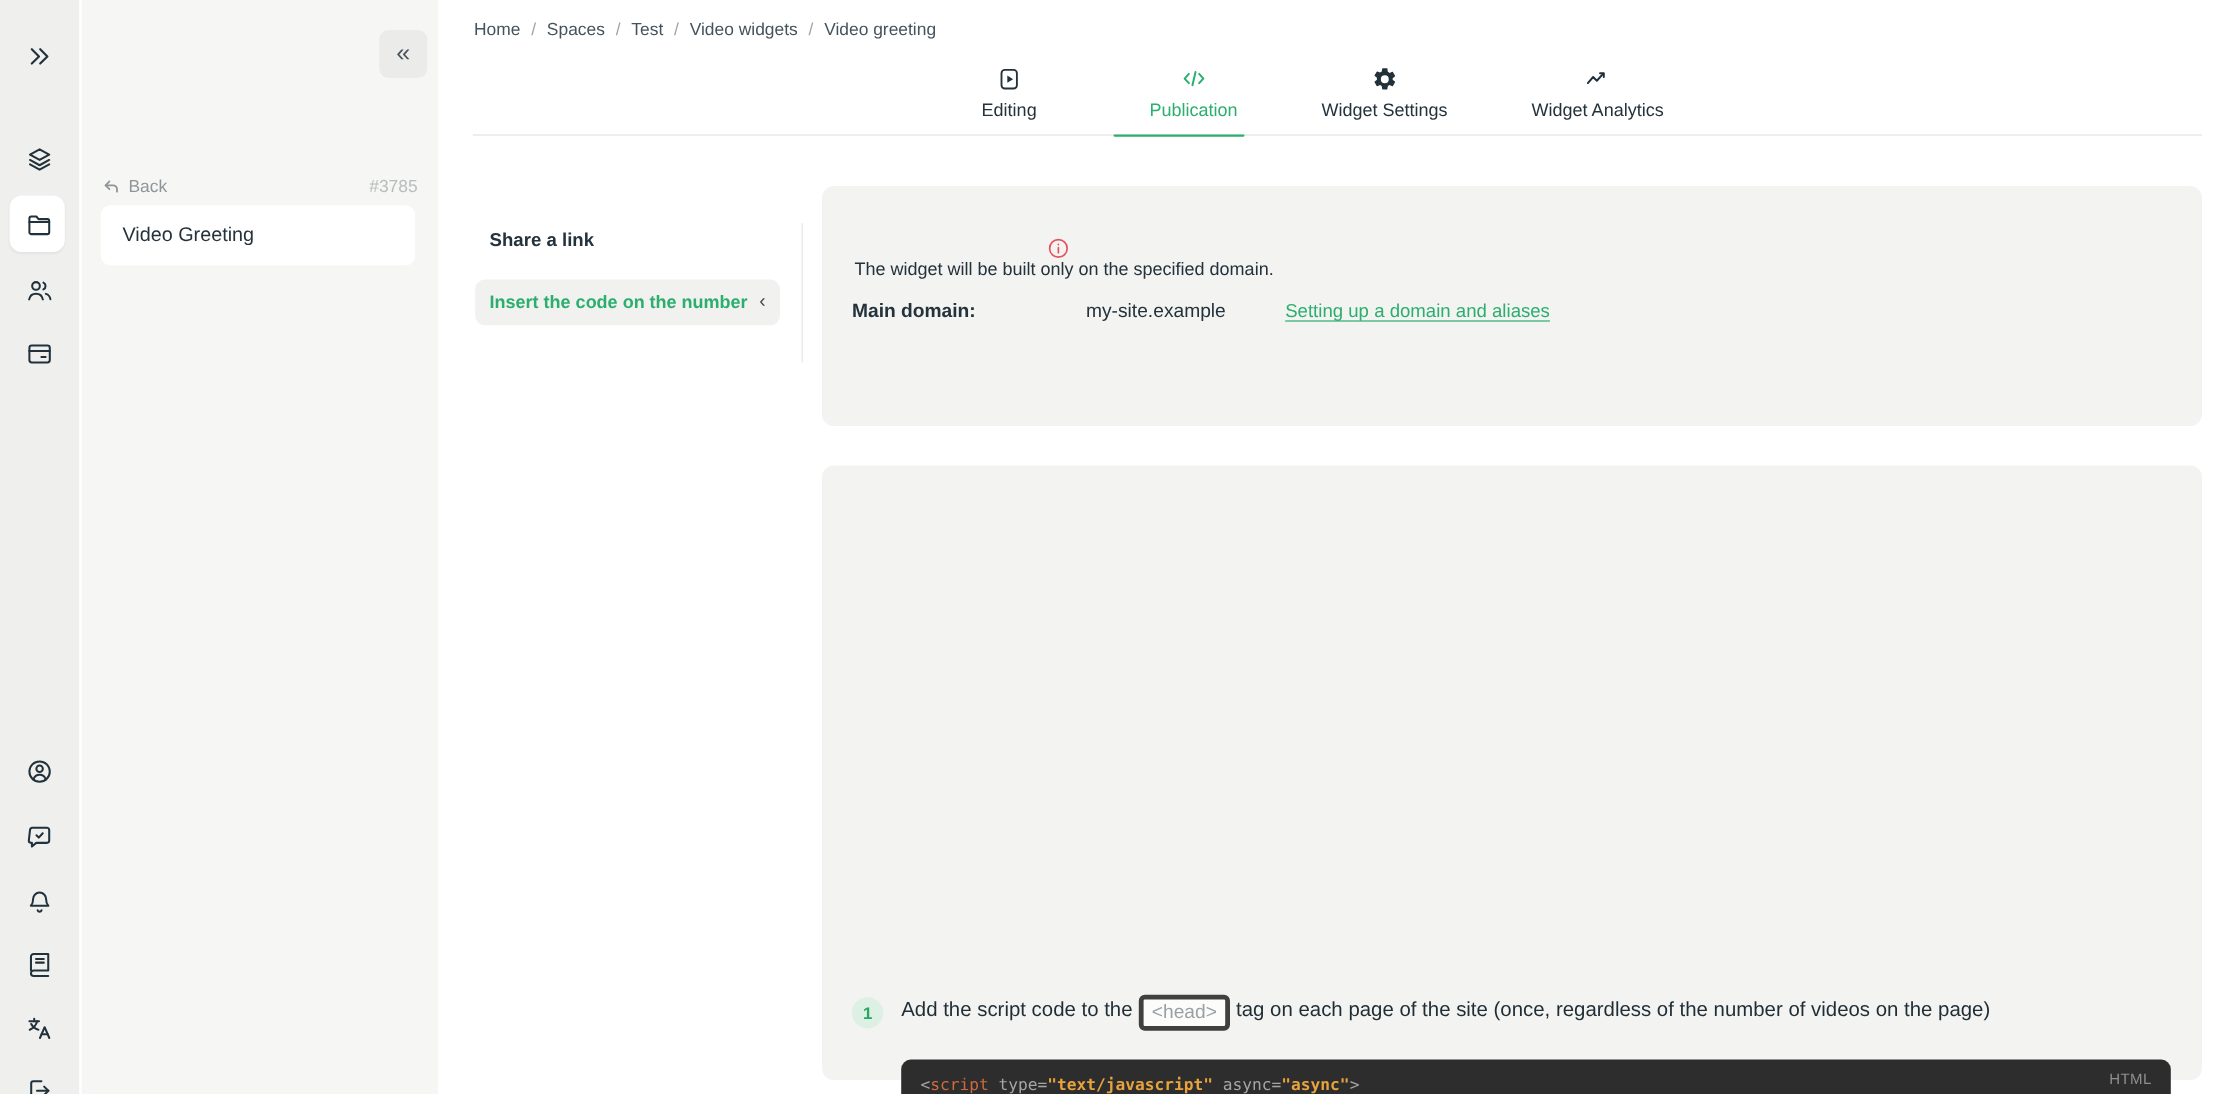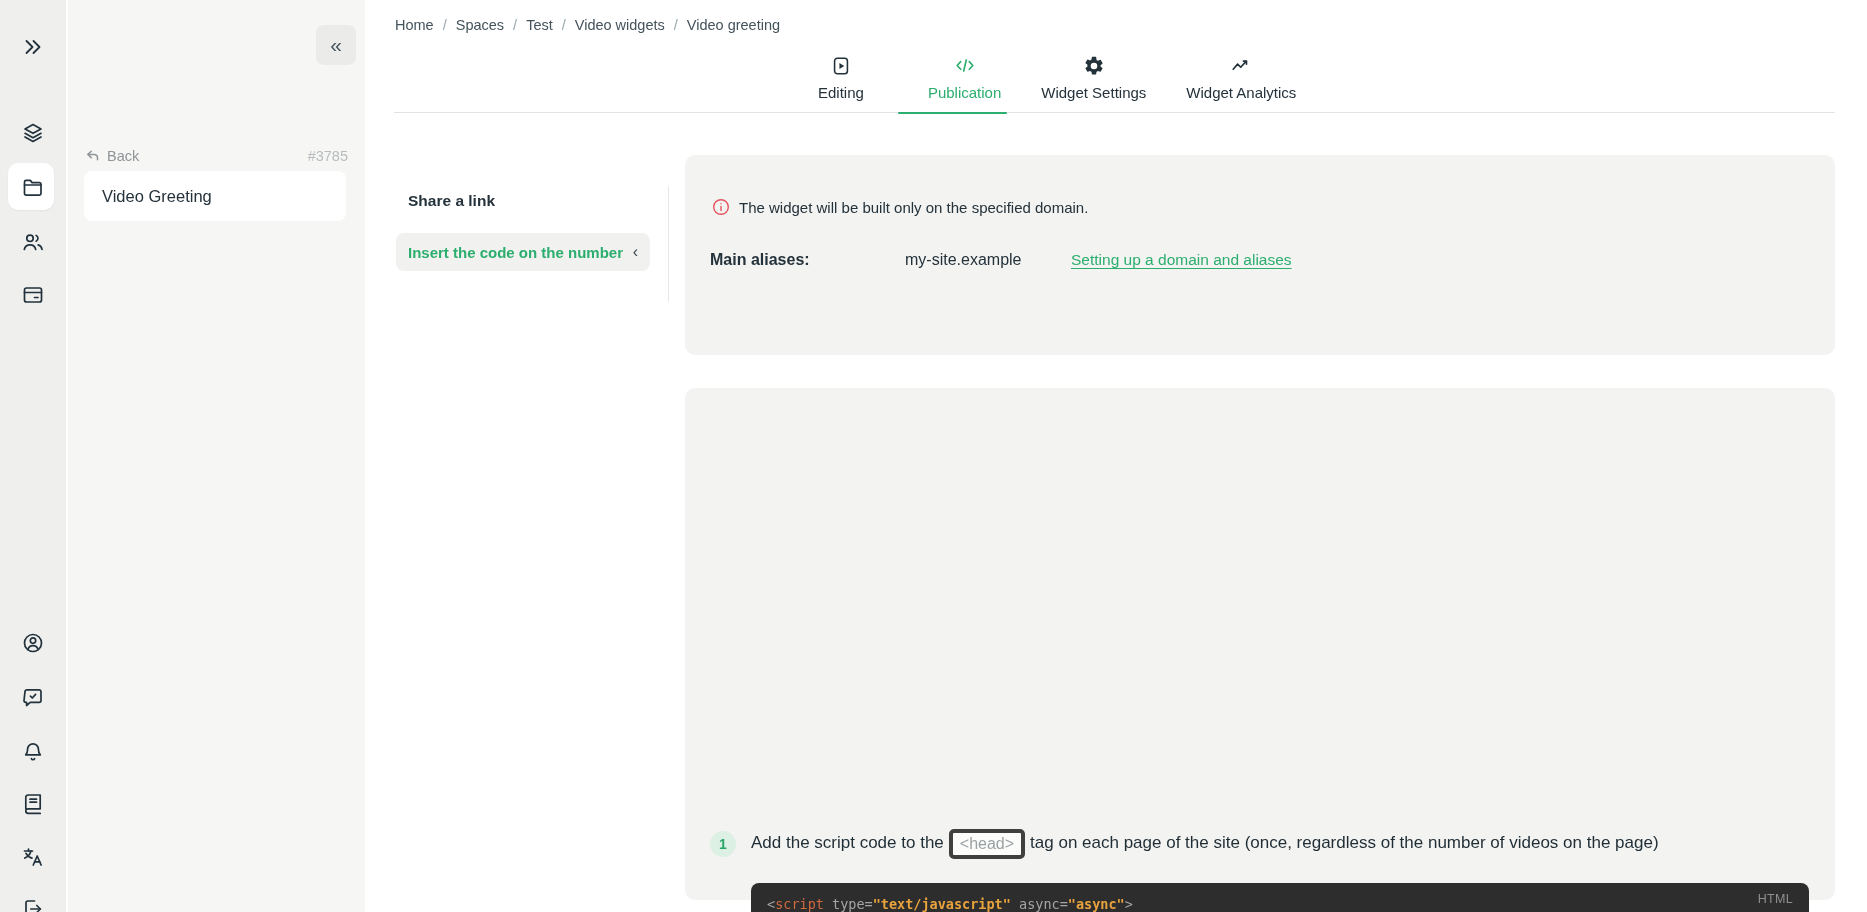--- a/index.html
+++ b/index.html
@@ -21,41 +21,41 @@
   .back-row .ticket { margin-left:auto; color:#b8bcbe; }
   .title-card { position:absolute; left:16px; top:171px; width:262px; height:50px; background:#ffffff; border-radius:8px; display:flex; align-items:center; padding-left:18px; font-size:16.5px; font-weight:500; color:#24323b; cursor:text; }
 
   
   .breadcrumb { position:absolute; left:395px; top:17px; display:flex; gap:9px; font-size:14.5px; color:#44535c; }
   .breadcrumb .sep { color:#9aa6ad; }
   .breadcrumb .crumb { cursor:pointer; }
 
   
   .tabs-line { position:absolute; left:394px; top:112px; width:1441px; height:1px; background:#e3e3e1; }
-  .tabs { position:absolute; left:812px; top:55px; height:58px; display:flex; gap:28px; }
+  .tabs { position:absolute; left:812px; top:55px; height:58px; display:flex; gap:58px; }
   .tab { display:flex; flex-direction:column; align-items:center; justify-content:flex-start; padding:0 6px; cursor:pointer; position:relative; }
   .tab .t-icon { width:22px; height:22px; color:#22313a; }
   .tab .t-icon svg { width:22px; height:22px; display:block; }
   .tab .t-label { margin-top:7px; font-size:15px; color:#24323b; white-space:nowrap; }
   .tab.active .t-icon, .tab.active .t-label { color:#2bae6e;margin-left:24px; }
   .tab.active::after { content:""; position:absolute; left:0; right:0; bottom:-1px; height:2.5px; background:#2bae6e; border-radius:2px; }
 
   
   .submenu-share { position:absolute; left:408px; top:192px; font-size:15.5px; font-weight:700; color:#24323b; cursor:pointer; }
   .submenu-active { position:absolute; left:396px; top:233px; width:254px; height:38px; background:#f1f1ef; border-radius:8px; display:flex; align-items:center; padding:0 12px; cursor:pointer; }
   .submenu-active .lbl { color:#2bae6e; font-size:15px; font-weight:600; }
   .submenu-active .chev { margin-left:auto; color:#3a4950; font-size:16px; }
   .v-divider { position:absolute; left:668px; top:186px; width:1px; height:116px; background:#e7e7e5; }
 
   
   .card { position:absolute; left:685px; width:1150px; background:#f3f3f1; border-radius:10px; }
   .card.domain { top:155px; height:200px; }
   .card.install { top:388px; height:512px; }
 
-  .notice-row { position:absolute; left:27px; top:43px; display:flex; align-items:center; }
+  .notice-row { position:absolute; left:27px; top:43px; display:flex; align-items:center;flex-direction:column; }
   .warn-ic { width:18px; height:18px; color:#e5535f; margin-right:9px; }
   .warn-ic svg { width:18px; height:18px; display:block; }
   .notice-text { font-size:15px; color:#24323b; }
   .domain-row { position:absolute; left:25px; top:96px; width:1100px; height:22px; }
   .domain-label { position:absolute; left:0; top:0; font-size:16px; font-weight:700; }
   .domain-value { position:absolute; left:195px; top:0; font-size:16px; }
   .domain-link { position:absolute; left:361px; top:0; font-size:15.5px; color:#2bae6e; text-decoration:underline; text-underline-offset:3px; cursor:pointer; font-weight:500; }
 
   
   .step-num { position:absolute; left:25px; width:26px; height:26px; border-radius:50%; background:#dcf0e4; color:#29a665; font-size:14px; font-weight:700; display:flex; align-items:center; justify-content:center; }
@@ -250,21 +250,21 @@
       <span class="warn-ic">
         <svg viewBox="0 0 18 18" fill="none" stroke="currentColor" stroke-width="1.4" stroke-linecap="round">
             <circle cx="9" cy="9" r="7.3"></circle>
             <path d="M9 5.6v.2"></path>
             <path d="M9 8.4v4.2"></path>
           </svg>
       </span>
       <span class="notice-text">The widget will be built only on the specified domain.</span>
     </div>
     <div class="domain-row">
-      <span class="domain-label">Main aliases:</span>
+      <span class="domain-label">Main domain:</span>
       <span class="domain-value">my-site.example</span>
       <span class="domain-link">Setting up a domain and aliases</span>
     </div>
   </div>
 
   <div class="card install">
 
     <div class="step-num" style="top:443px">1</div>
     <div class="step-text" style="top:441px; width:1005px"><span>Add the script code to the</span><span class="tag-chip">&lt;head&gt;</span><span>tag on each page of the site (once, regardless of the number of videos on the page)</span></div>
 

